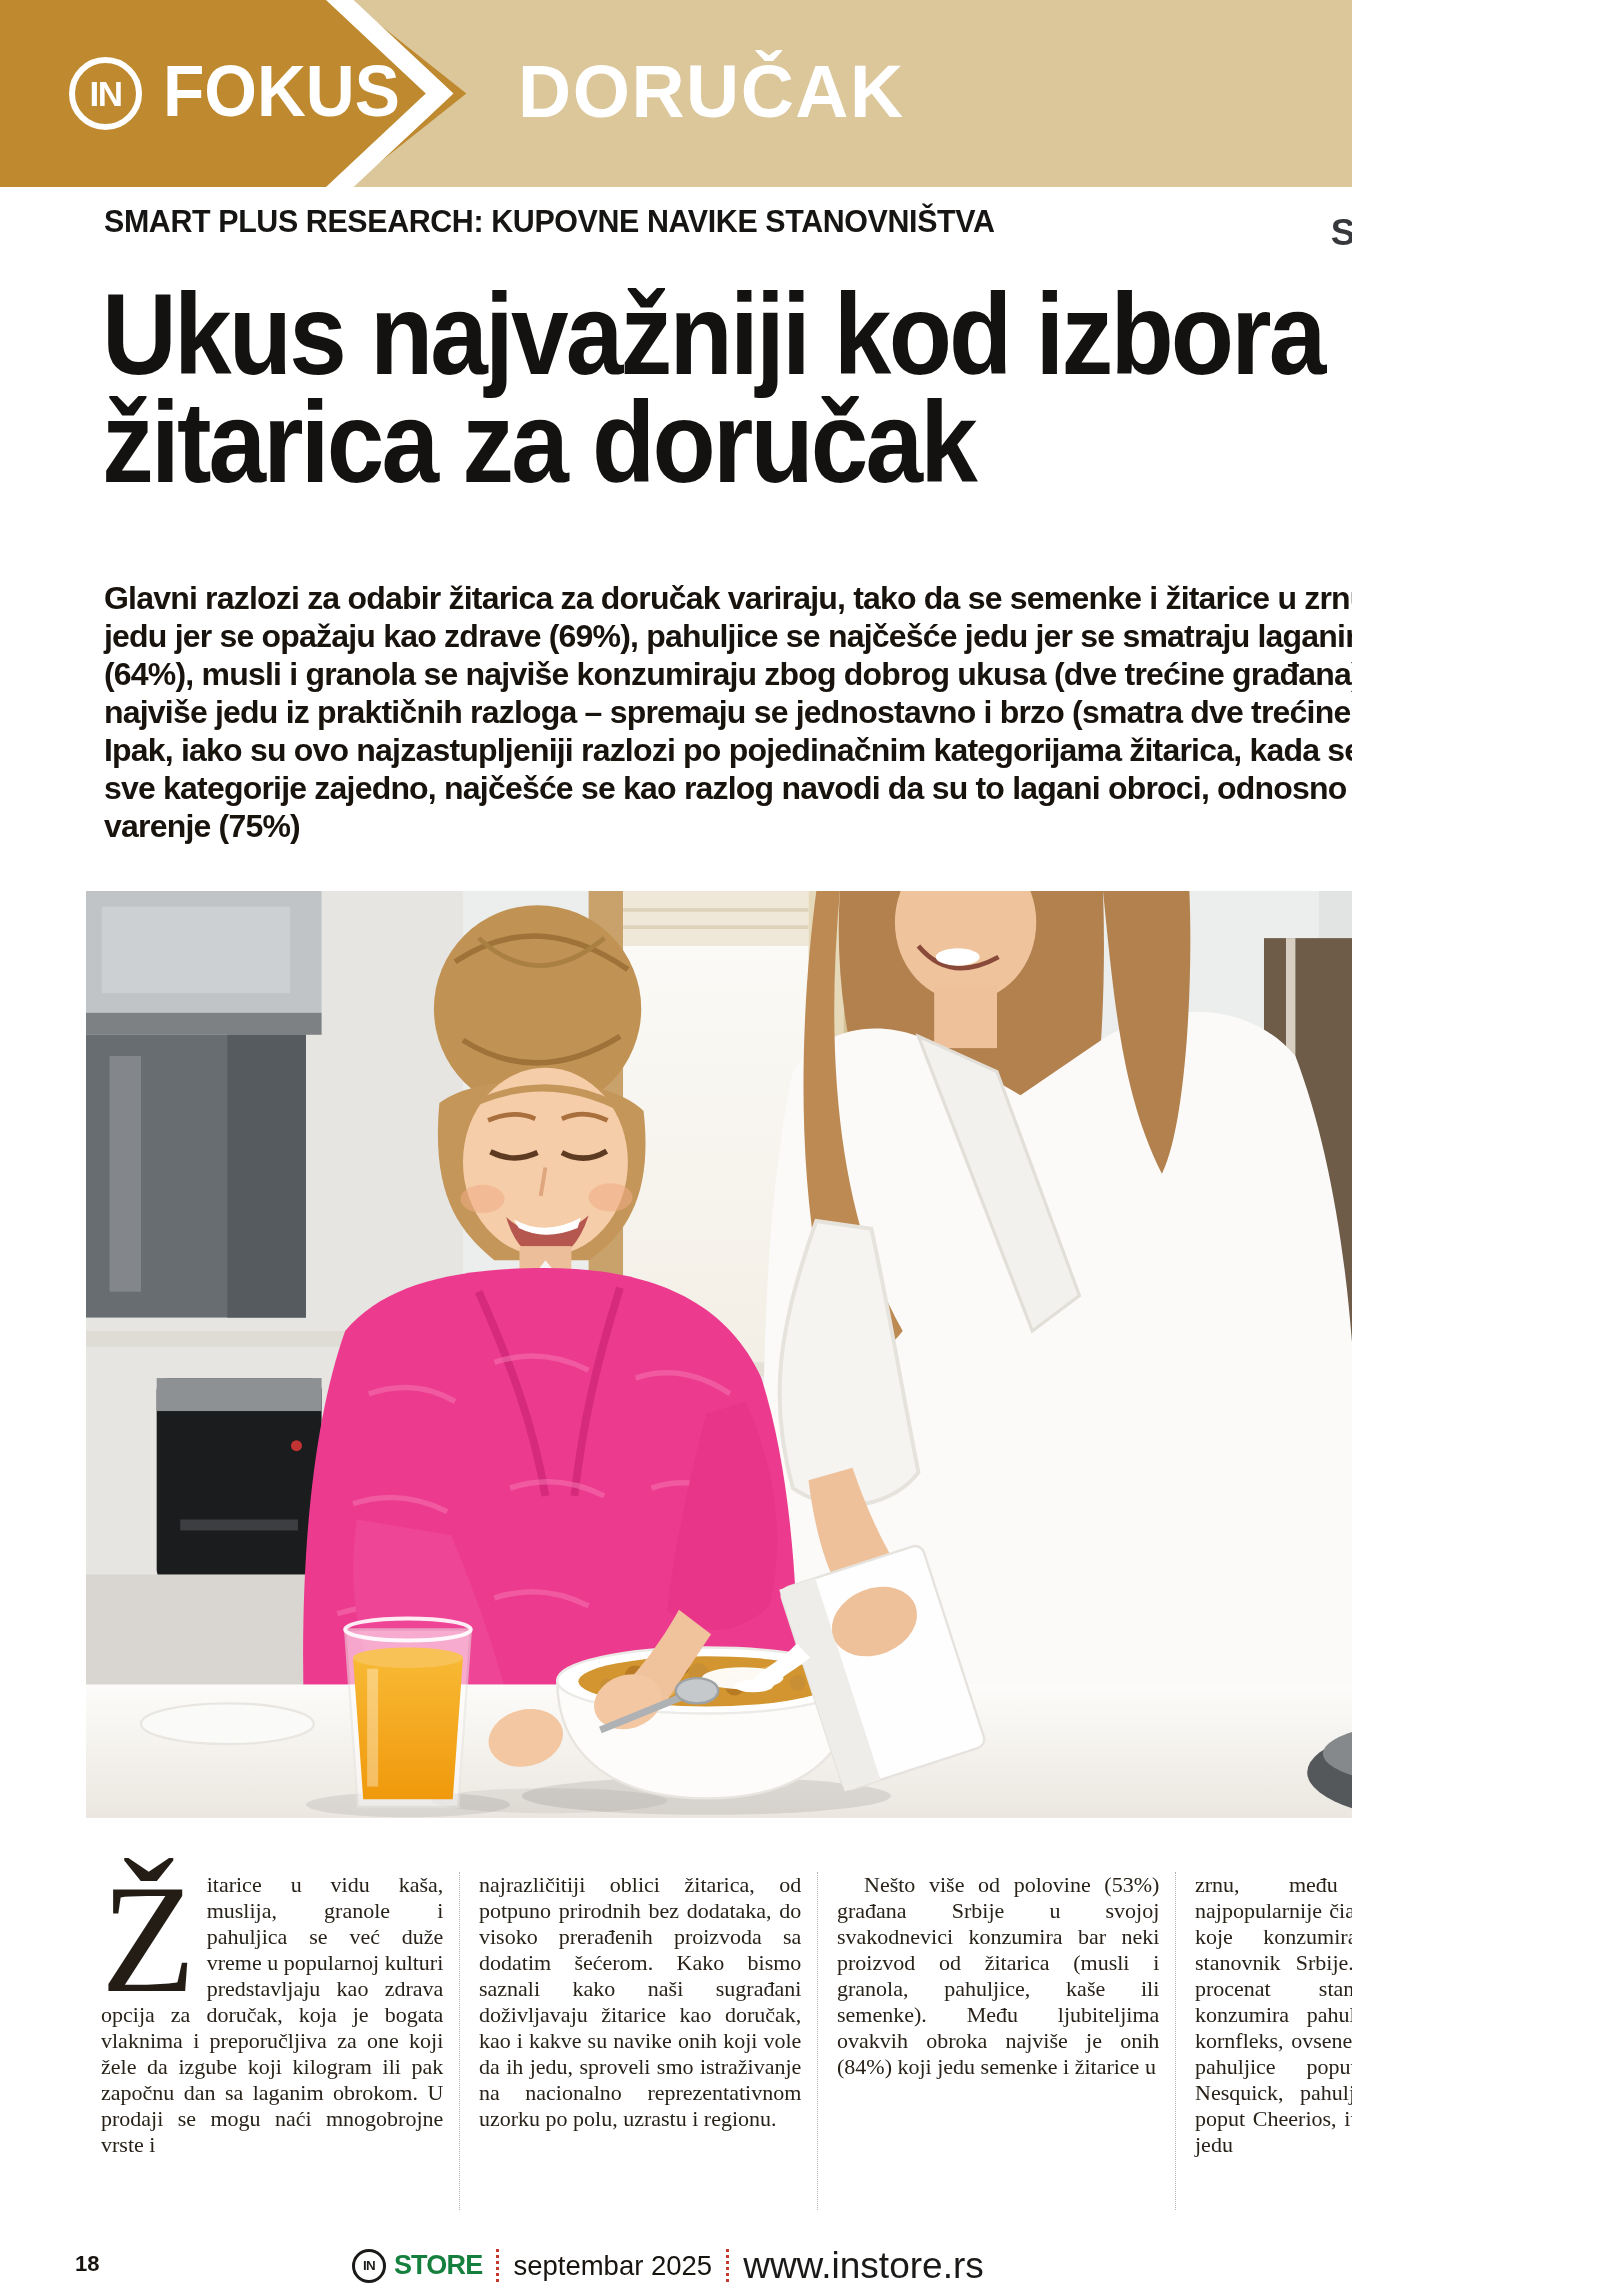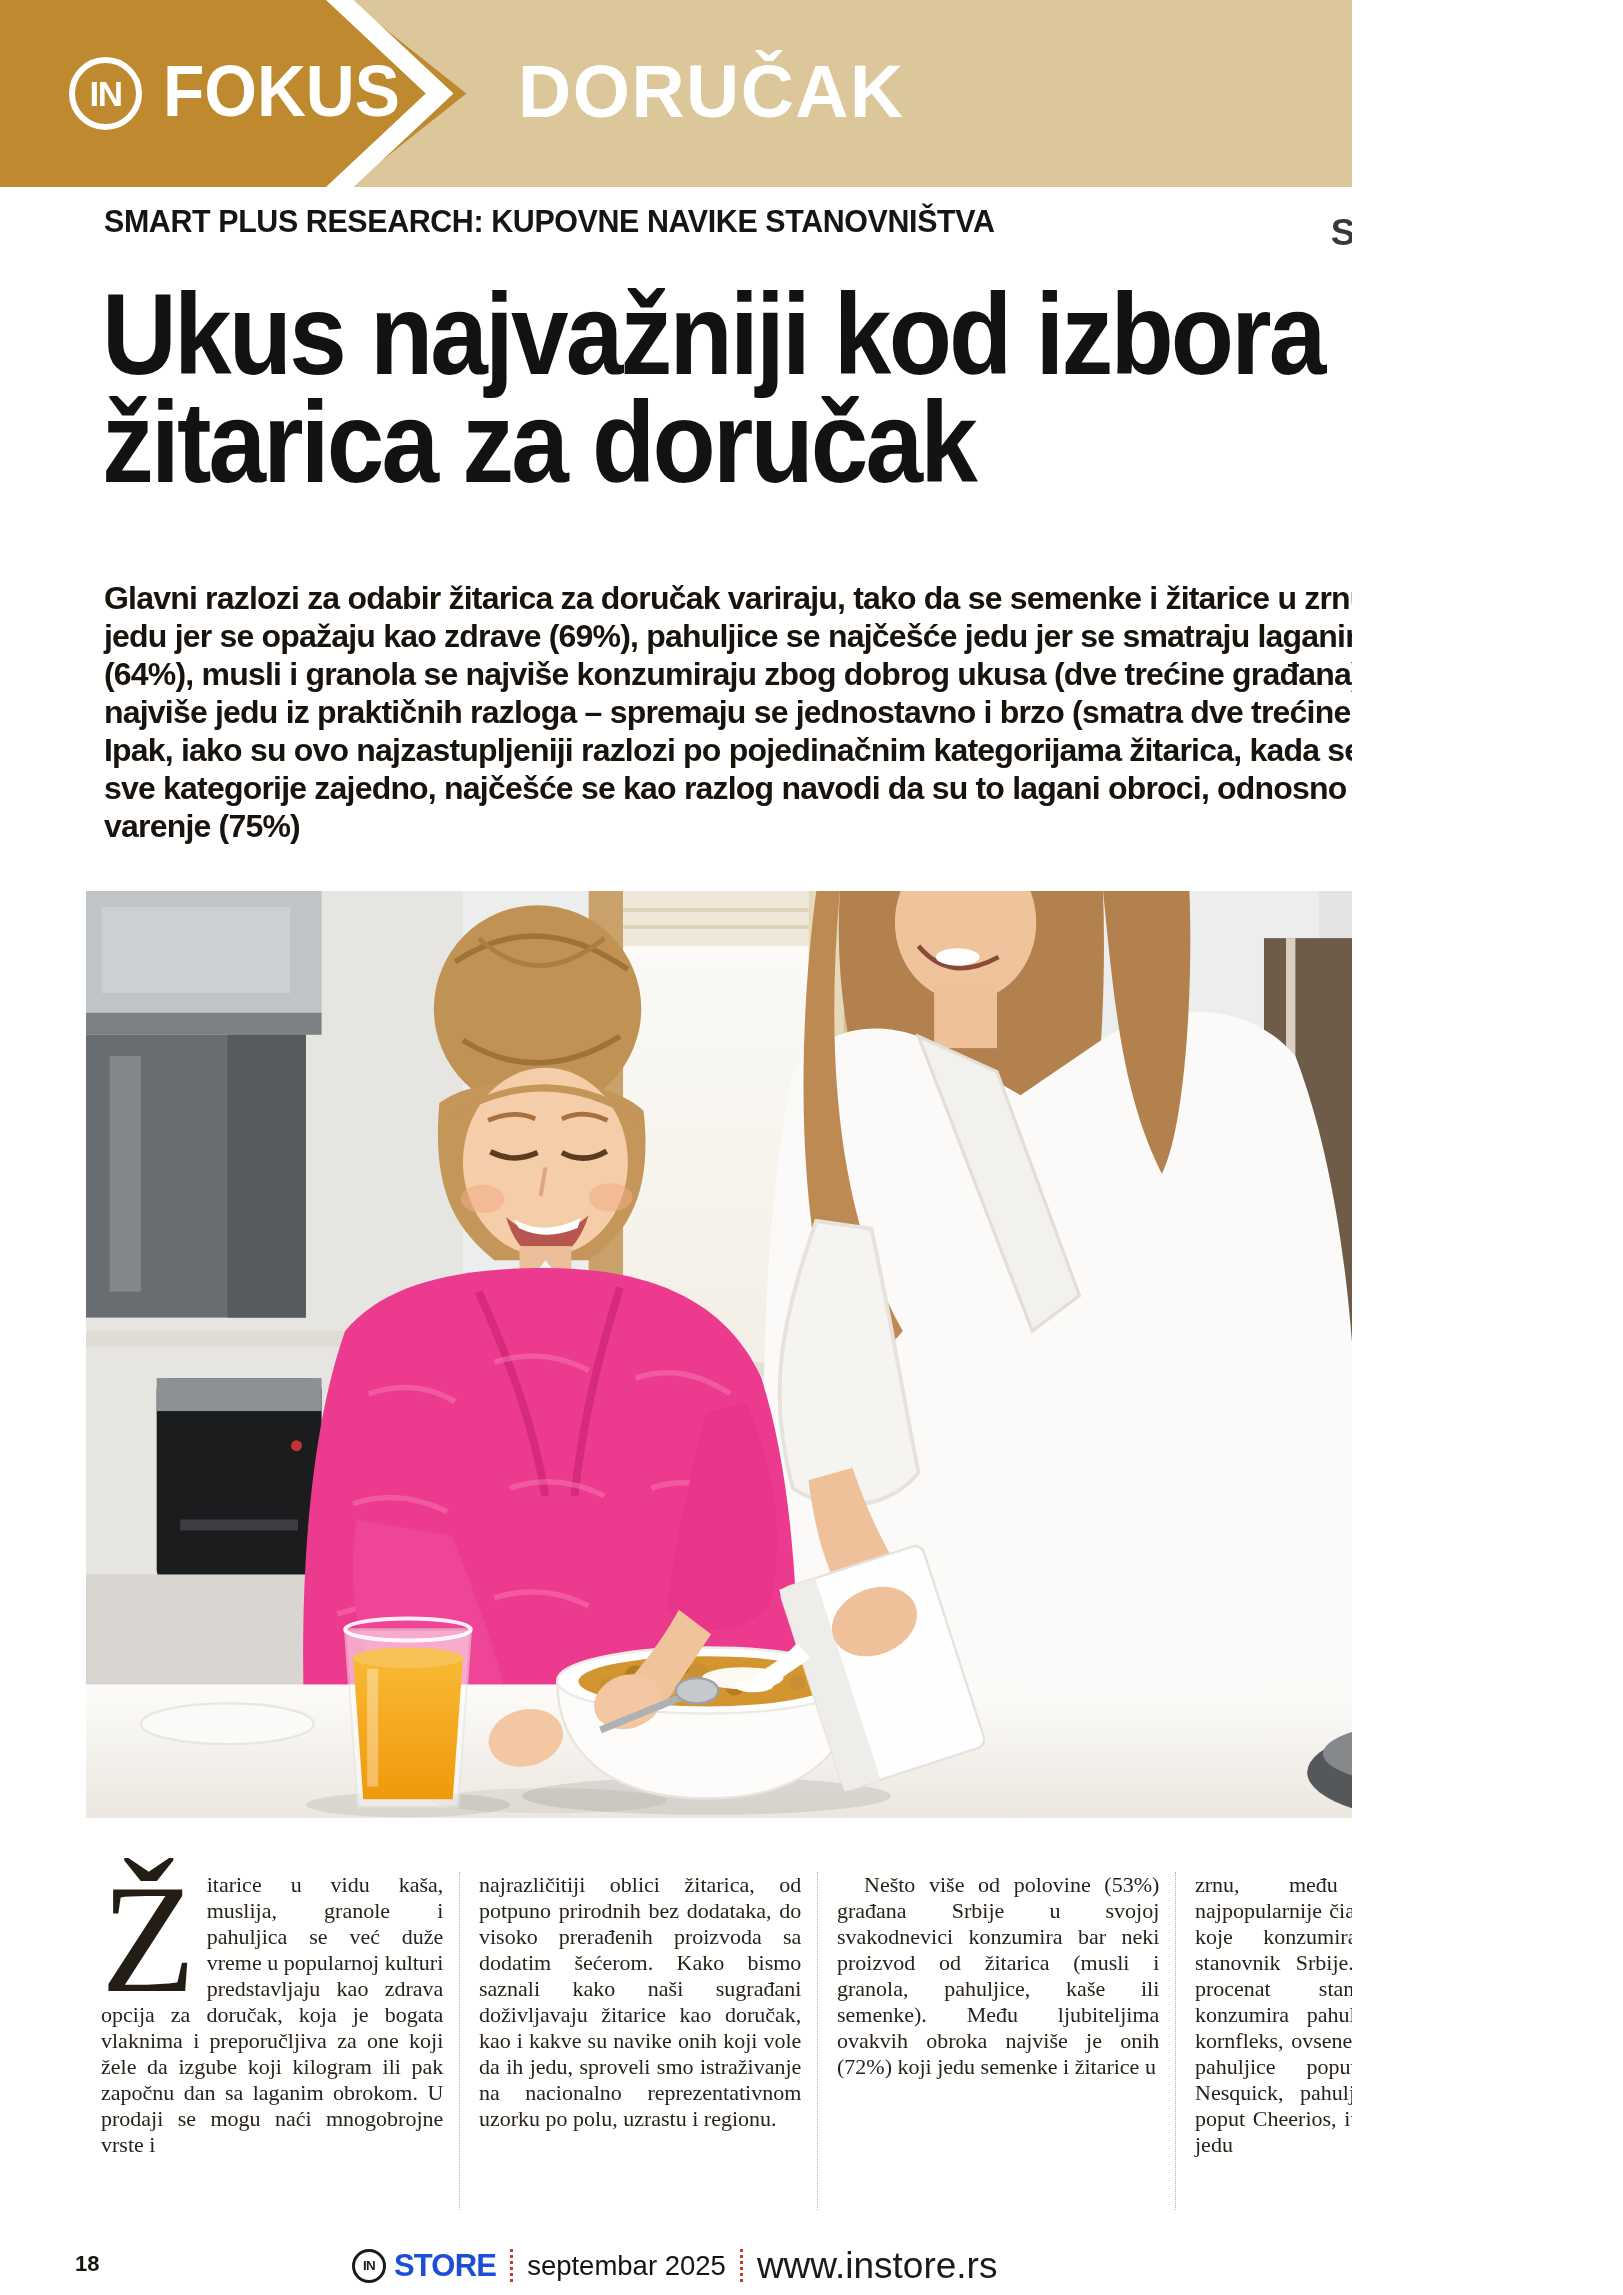--- a/index.html
+++ b/index.html
@@ -48,21 +48,21 @@
   .subhead{font-size:29px;line-height:35px;font-weight:800;letter-spacing:-0.4px;color:#121212;
         margin:1.6px 0 20.4px 0;font-family:"Liberation Sans",sans-serif;}
   .indented{text-indent:27px;}
 
   
   .page-footer{position:absolute;left:0;top:2238px;width:1623px;height:55px;}
   .pf-num{position:absolute;left:75px;top:12.6px;font-size:22px;font-weight:800;color:#17130f;}
   .pf-group{position:absolute;left:352px;top:0;height:55px;display:flex;align-items:center;}
   .pf-badge{width:28px;height:28px;border:3.1px solid #1c1a18;border-radius:50%;display:flex;
         align-items:center;justify-content:center;font-size:13.4px;font-weight:900;letter-spacing:-0.8px;color:#1c1a18;}
-  .pf-store{margin-left:7.9px;font-size:31px;font-weight:800;letter-spacing:-0.8px;color:#1d4ed8;}
+  .pf-store{margin-left:7.9px;font-size:27px;font-weight:800;letter-spacing:-0.8px;color:#15803d;}
   .pf-sep{border-left:3.1px dotted #c43b2e;height:33px;margin:0 14px;}
   .pf-issue{font-size:27.5px;font-weight:400;color:#17130f;}
   .pf-site{font-size:37px;font-weight:400;color:#1c1a18;}
 </style>
 </head>
 <body>
 
 <div class="page">
 
   <div class="masthead">
@@ -251,21 +251,21 @@
   <div class="columns">
     <div class="col">
       <div class="body-text">
         <span class="dropcap">Ž</span><span>itarice u vidu kaša, muslija, granole i pahuljica se već duže vreme u popularnoj kulturi predstavljaju kao zdrava opcija za doručak, koja je bogata vlaknima i preporučljiva za one koji žele da izgube koji kilogram ili pak započnu dan sa laganim obrokom. U prodaji se mogu naći mnogobrojne vrste i</span>
       </div>
     </div>
     <div class="col">
       <div class="body-text">najrazličitiji oblici žitarica, od potpuno prirodnih bez dodataka, do visoko prerađenih proizvoda sa dodatim šećerom. Kako bismo saznali kako naši sugrađani doživljavaju žitarice kao doručak, kao i kakve su navike onih koji vole da ih jedu, sproveli smo istraživanje na nacionalno reprezentativnom uzorku po polu, uzrastu i regionu.</div>
     </div>
     <div class="col">
-      <div class="body-text indented">Nešto više od polovine (53%) građana Srbije u svojoj svakodnevici konzumira bar neki proizvod od žitarica (musli i granola, pahuljice, kaše ili semenke). Među ljubiteljima ovakvih obroka najviše je onih (72%) koji jedu semenke i žitarice u</div>
+      <div class="body-text indented">Nešto više od polovine (53%) građana Srbije u svojoj svakodnevici konzumira bar neki proizvod od žitarica (musli i granola, pahuljice, kaše ili semenke). Među ljubiteljima ovakvih obroka najviše je onih (84%) koji jedu semenke i žitarice u</div>
     </div>
     <div class="col">
       <div class="body-text">zrnu, među kojima su najpopularnije čia i lanene semenke koje konzumira svaki sedmi stanovnik Srbije. Skoro identičan procenat stanovnika (71%) konzumira pahuljice kao što su kornfleks, ovsene i druge pahuljice, pahuljice poput onih brenda Nesquick, pahuljice sa dodacima poput Cheerios, itd. Udeo onih koji jedu</div>
     </div>
   </div>
 
   <div class="page-footer">
     <div class="pf-num">18</div>
     <div class="pf-group">
       <div class="pf-badge">

